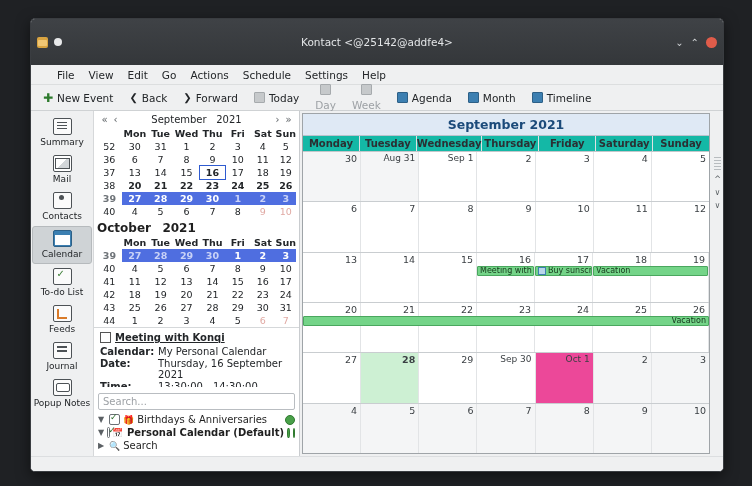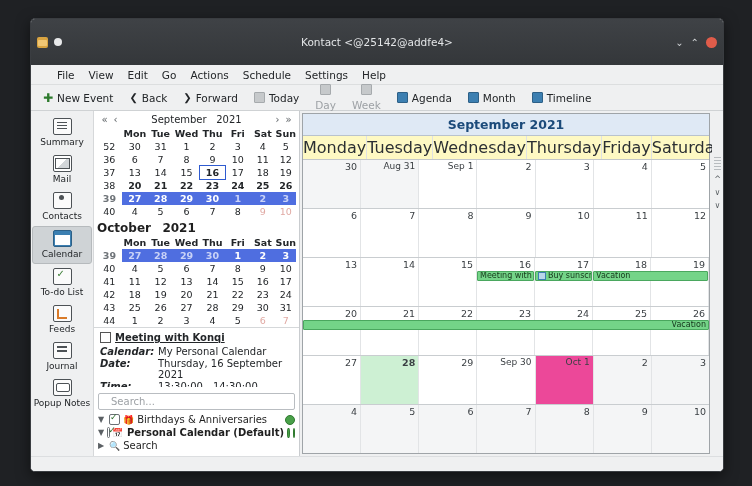--- a/index.html
+++ b/index.html
@@ -284,32 +284,32 @@
     text-decoration: underline;
     margin-bottom: 3px;
     display: flex;
     align-items: center;
     gap: 4px;
   }
   .det-title .ico {
     width:9px;height:9px;border:1px solid #555;background:#fff;display:inline-block;
   }
   .det-row { display: flex; margin-bottom: 1px; }
-  .det-row .k { font-weight: bold; width: 58px; flex: none; font-style: italic; }
+  .det-row .k { font-weight: bold; width: 58px; flex: none; }
   .det-creation {
     font-style: italic;
     margin-top: 7px;
     line-height: 1.35;
   }
   .searchbox {
     margin: 6px 4px 3px;
     border: 1px solid #b9bdc1;
     background: #fff;
     border-radius: 2px;
-    padding: 2px 12px;
+    padding: 2px 4px;
     font-size: 10px;
     color: #9da1a5;
   }
   .callist {
     padding: 0 4px 4px;
     font-size: 10px;
     flex: none;
     background: #fff;
   }
   .cl-row {
@@ -355,24 +355,24 @@
     text-align: center;
     font-size: 12.5px;
     font-weight: bold;
     padding: 3px 0 3px;
     background: #dfe9f5;
     border-bottom: 1px solid #b9c3cd;
     color: #1b4a7a;
   }
   .dayhead {
     display: flex;
-    background: #fef9c3;
+    background: #14b8a6;
     border-bottom: 1px solid #c3c7ca;
-    font-size: 16px;
-    font-weight: normal;
+    font-size: 10px;
+    font-weight: bold;
     color: #2b2f33;
     flex: none;
   }
   .dayhead div {
     flex: 1;
     text-align: center;
     padding: 2px 0;
     border-right: 1px solid #dfe1e3;
   }
   .dayhead div:last-child { border-right: none; }

